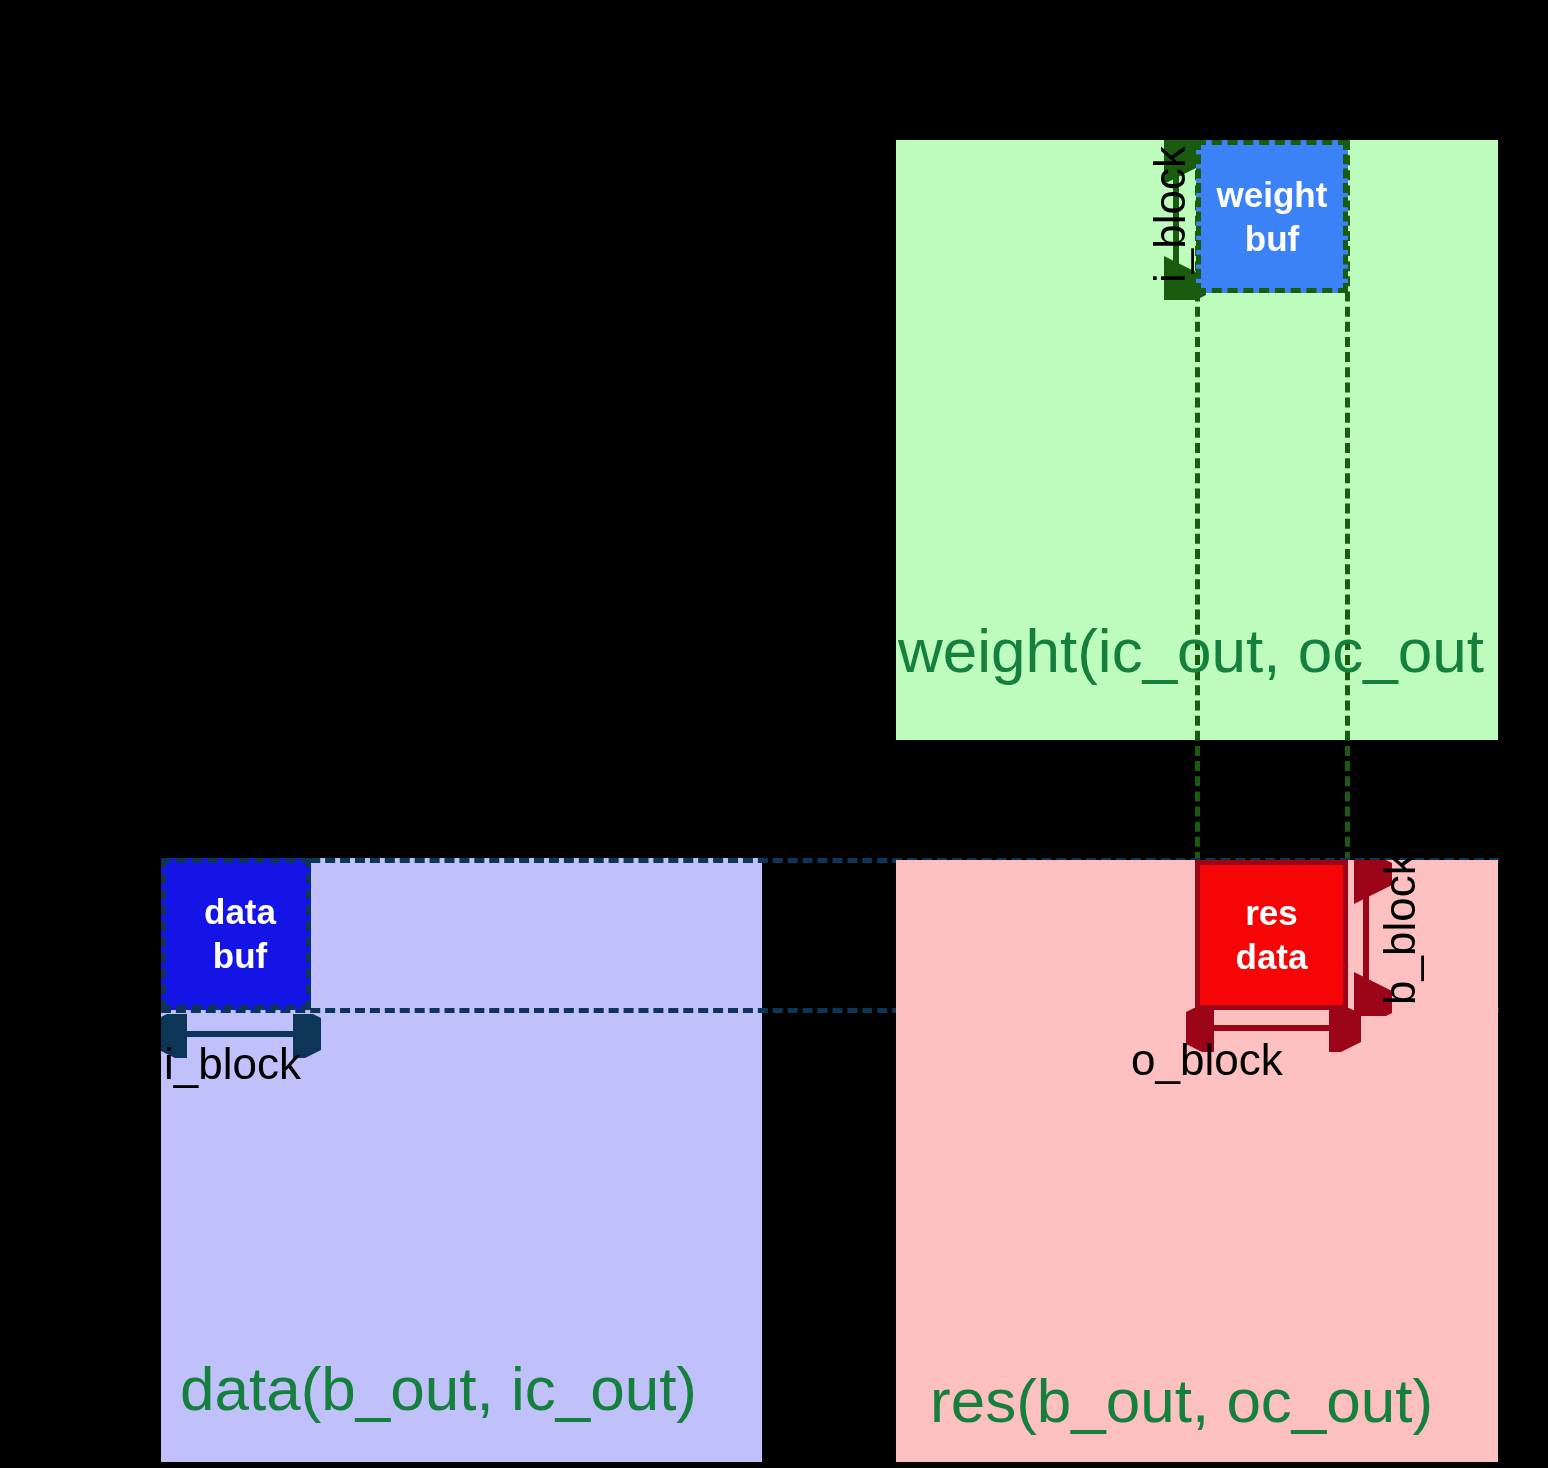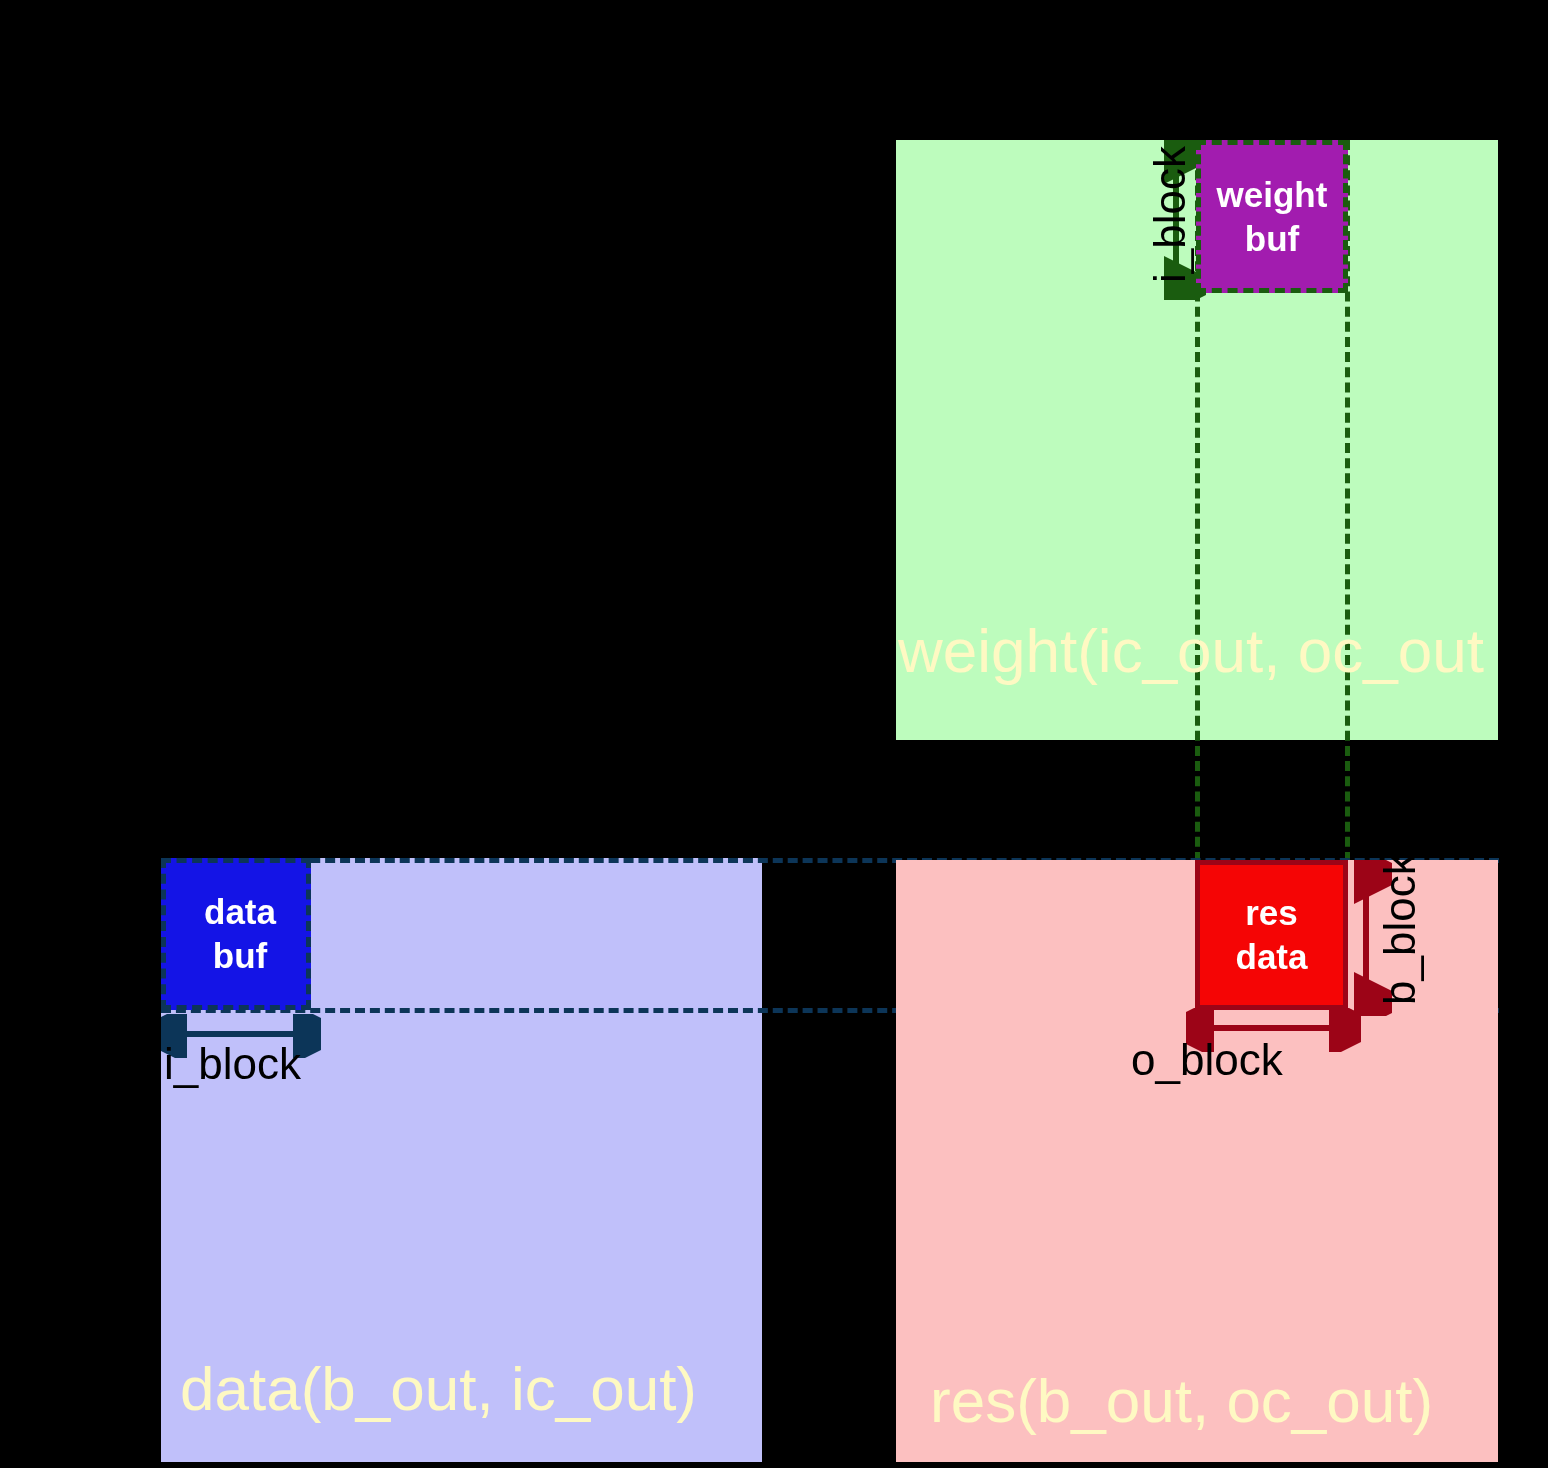--- a/index.html
+++ b/index.html
@@ -42,21 +42,21 @@
     top: 860px;
     width: 602px;
     height: 602px;
     background: #fcc0c0;
   }
 
   
   .caption {
     position: absolute;
     font-size: 62px;
-    color: #fef9c3;
+    color: #15803d;
     white-space: nowrap;
     line-height: 1;
   }
   .caption-weight {
     left: 898px;
     top: 620px;
   }
   .caption-data {
     left: 180px;
     top: 1358px;
@@ -79,21 +79,21 @@
     font-weight: bold;
     font-size: 35px;
     line-height: 1.25;
     text-align: center;
   }
   .block-weight {
     left: 1196px;
     top: 140px;
     width: 152px;
     height: 153px;
-    background: #a21caf;
+    background: #3b82f6;
     border: 5px dashed #1a5c0f;
   }
   .block-data {
     left: 161px;
     top: 858px;
     width: 150px;
     height: 152px;
     background: #1414e6;
     border: 5px dashed #0c3558;
     padding-left: 8px;

